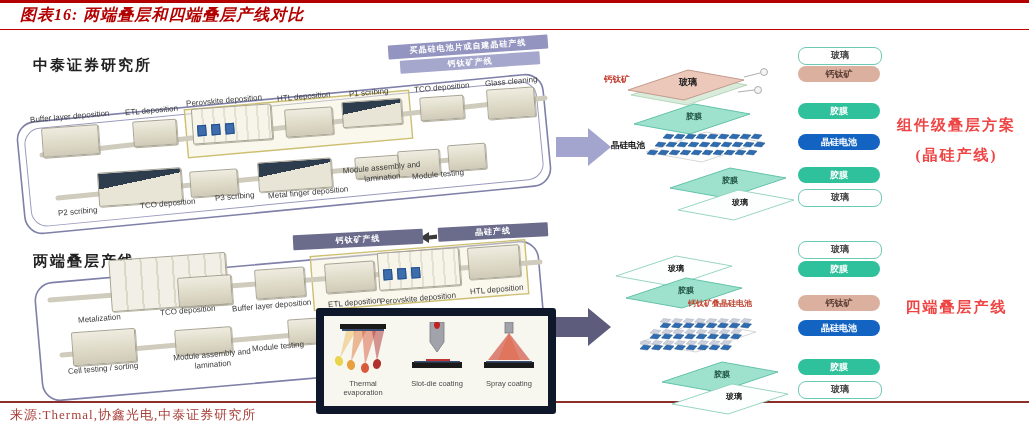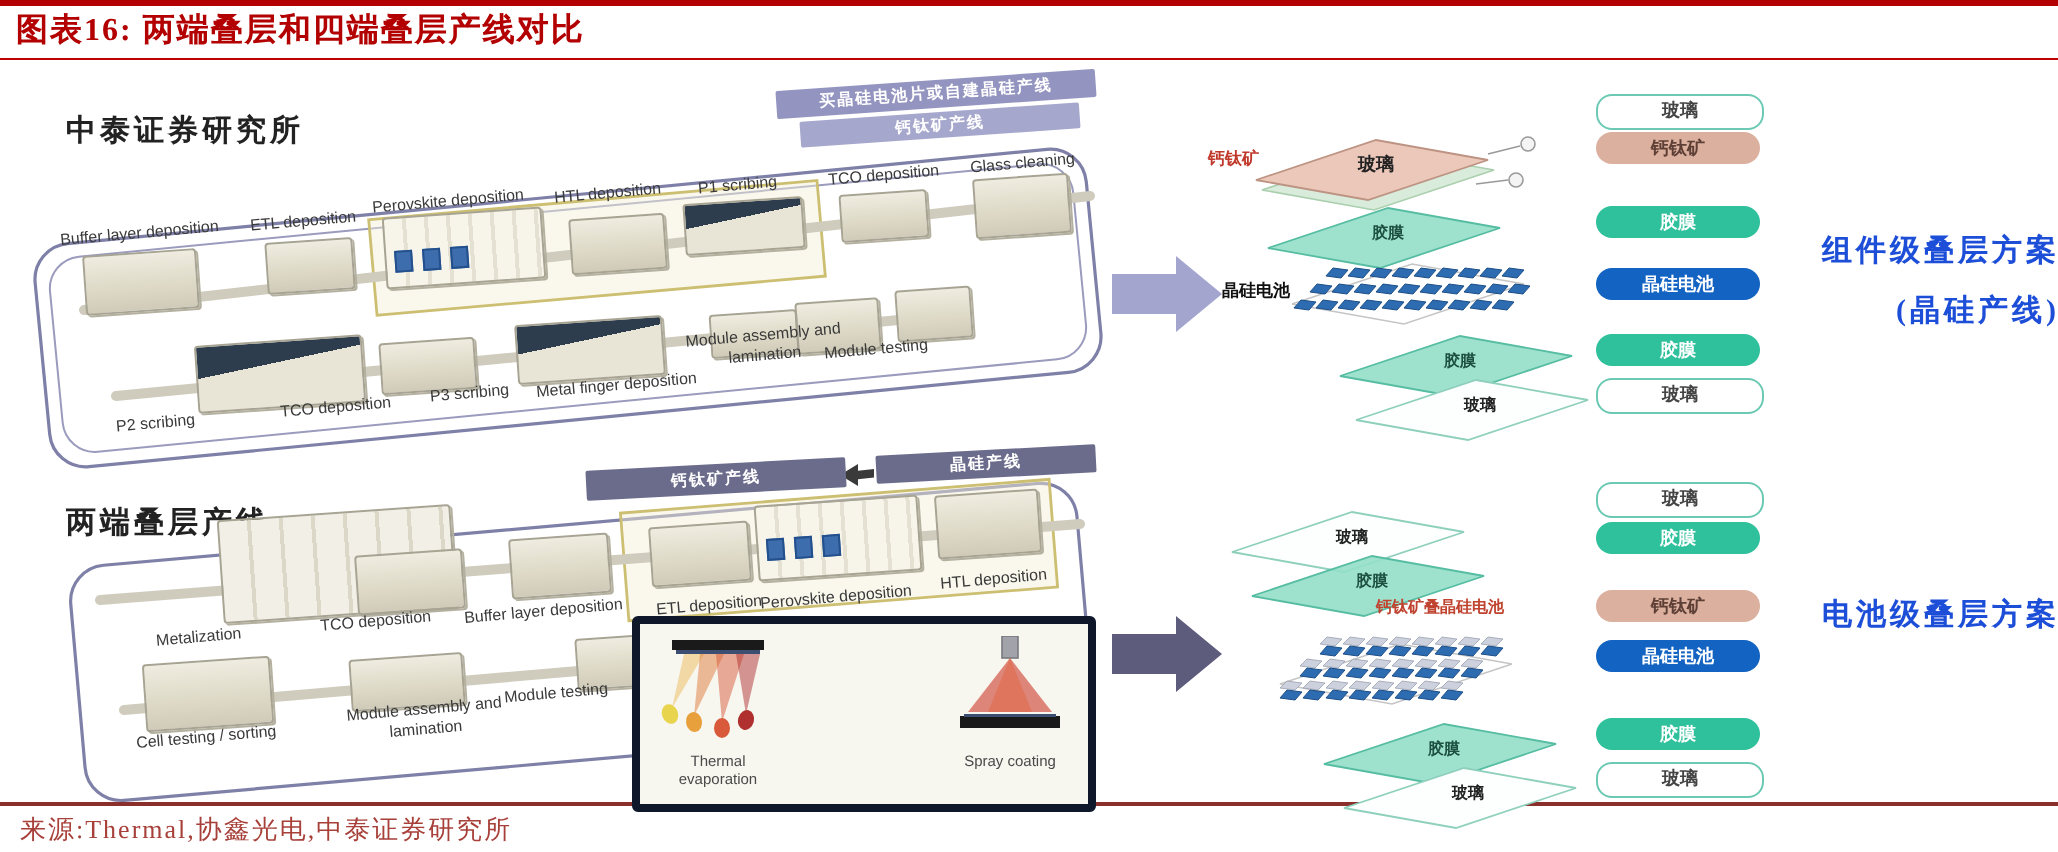--- a/index.html
+++ b/index.html
@@ -2,22 +2,22 @@
 <html><head>
 <meta charset="utf-8">
 <style>
   html,body{margin:0;padding:0;background:#fff;}
   .canvas{position:relative;width:1029px;height:426px;background:#fff;overflow:hidden;
           font-family:"Liberation Sans",sans-serif;}
   .rule{position:absolute;left:0;width:1029px;}
   .rule-top{top:0;height:3px;background:#b30000;}
   .rule-mid{top:29px;height:1px;background:#c00000;}
   .rule-foot{top:401px;height:2px;background:#8a2f2b;}
-  .hdr-title{position:absolute;left:8px;top:5px;font-family:"Liberation Serif",serif;
-             font-weight:bold;font-size:16px;color:#b30000;letter-spacing:1px;}
+  .hdr-title{position:absolute;left:20px;top:5px;font-family:"Liberation Serif",serif;
+             font-style:italic;font-weight:bold;font-size:16px;color:#b30000;letter-spacing:1px;}
   .src{position:absolute;left:10px;top:406px;font-size:13px;color:#a8403a;
        font-family:"Liberation Serif",serif;letter-spacing:1px;}
   .sec-title{position:absolute;font-family:"Liberation Serif",serif;font-weight:bold;
              font-size:15px;color:#222;letter-spacing:2px;}
   .mlabel{position:absolute;font-size:8px;color:#3a3a3a;white-space:nowrap;
           transform:rotate(-5deg);z-index:5;}
   .mlabel.wrap{white-space:normal;text-align:center;line-height:1.2;}
   .machine{position:absolute;background:linear-gradient(180deg,#efece0 0%,#ddd9c6 60%,#cfcbb8 100%);
            border:1px solid #a8a493;border-radius:2px;transform:rotate(-4deg);
            box-shadow:1px 1px 0 #b5b1a0;z-index:3;}
@@ -27,25 +27,25 @@
   .m-scriber{background:linear-gradient(172deg,#2e3d4e 0 36%,#e8e5d6 36% 100%);}
   .m-big{background:repeating-linear-gradient(90deg,#f2f0e6 0 14px,#dcd8c8 14px 16px);}
   .banner{position:absolute;color:#fff;font-size:8px;font-weight:bold;text-align:center;
           border-radius:1px;letter-spacing:1px;z-index:6;}
   .lg{position:absolute;left:798px;width:82px;height:16px;border-radius:8px;font-size:9px;
       font-weight:bold;text-align:center;line-height:16px;z-index:5;}
   .lg-glass{background:#fff;border:1px solid #6cc9b4;color:#444;line-height:14px;}
   .lg-film{background:#2fc09c;color:#fff;}
   .lg-silicon{background:#1263c2;color:#fff;}
   .lg-perovskite{background:#dcb09f;color:#5d3f35;}
-  .caption{position:absolute;left:883px;width:147px;text-align:right;
-           font-family:"Liberation Serif",serif;font-weight:bold;color:#1d4ed8;font-size:15px;
+  .caption{position:absolute;left:883px;width:147px;text-align:center;
+           font-family:"Liberation Serif",serif;font-weight:bold;color:#ef4444;font-size:15px;
            letter-spacing:2px;}
   .inset{position:absolute;left:316px;top:308px;width:224px;height:90px;background:#f7f7f0;
-         border:4px solid #0f172a;border-radius:3px;z-index:6;}
+         border:8px solid #0f172a;border-radius:3px;z-index:6;}
   .coatitem{position:absolute;top:6px;width:66px;text-align:center;}
   .coatlabel{font-size:7.5px;color:#4a4a4a;margin-top:1px;}
   svg.linework{position:absolute;left:0;top:0;z-index:1;}
   svg.stack{position:absolute;z-index:4;}
   svg text{font-family:"Liberation Sans",sans-serif;}
 </style>
 </head>
 <body>
 
 <div class="canvas">
@@ -148,20 +148,30 @@
         <polygon points="14,9 24,9 8,36" fill="#e8b24a" opacity="0.45"></polygon>
         <polygon points="22,9 34,9 19,40" fill="#e07a3a" opacity="0.5"></polygon>
         <polygon points="30,9 44,9 33,43" fill="#d85a3a" opacity="0.5"></polygon>
         <polygon points="40,9 52,9 45,39" fill="#b03030" opacity="0.5"></polygon>
         <ellipse cx="7" cy="39" rx="4" ry="5" fill="#e8d44d" transform="rotate(-20 7 39)"></ellipse>
         <ellipse cx="19" cy="43" rx="4" ry="5" fill="#e8a03c" transform="rotate(-10 19 43)"></ellipse>
         <ellipse cx="33" cy="46" rx="4" ry="5" fill="#d85a3a"></ellipse>
         <ellipse cx="45" cy="42" rx="4" ry="5" fill="#b03030" transform="rotate(15 45 42)"></ellipse>
       </svg>
       <div class="coatlabel">Thermal evaporation</div>
+    </div>
+    <div class="coatitem" style="left:80px;">
+      <svg width="62" height="52" viewBox="0 0 62 52">
+        <polygon points="24,0 38,0 38,20 31,30 24,20" fill="#a2a2aa" stroke="#78787f" stroke-width="0.8"></polygon>
+        <path d="M31,7 a3,4 0 1 1 0.01,0 Z" fill="#c22222"></path>
+        <rect x="20" y="37" width="24" height="3" fill="#c23333"></rect>
+        <rect x="6" y="40" width="50" height="6" fill="#1a1a1a"></rect>
+        <rect x="8" y="39" width="46" height="1.5" fill="#3c4f72"></rect>
+      </svg>
+      <div class="coatlabel">Slot-die coating</div>
     </div>
     <div class="coatitem" style="left:152px;">
       <svg width="62" height="52" viewBox="0 0 62 52">
         <rect x="27" y="0" width="8" height="11" fill="#a2a2aa" stroke="#78787f" stroke-width="0.8"></rect>
         <polygon points="31,11 10,38 52,38" fill="#d04838" opacity="0.65"></polygon>
         <polygon points="31,11 20,38 42,38" fill="#e06a4a" opacity="0.6"></polygon>
         <rect x="6" y="40" width="50" height="6" fill="#1a1a1a"></rect>
         <rect x="8" y="39" width="46" height="1.5" fill="#3c4f72"></rect>
       </svg>
       <div class="coatlabel">Spray coating</div>
@@ -294,15 +304,15 @@
 
   <div class="lg lg-glass" style="top:241px;">玻璃</div>
   <div class="lg lg-film" style="top:261px;">胶膜</div>
   <div class="lg lg-perovskite" style="top:295px;">钙钛矿</div>
   <div class="lg lg-silicon" style="top:320px;">晶硅电池</div>
   <div class="lg lg-film" style="top:359px;">胶膜</div>
   <div class="lg lg-glass" style="top:381px;">玻璃</div>
 
   <div class="caption" style="top:116px;">组件级叠层方案</div>
   <div class="caption" style="top:146px;">(晶硅产线)</div>
-  <div class="caption" style="top:298px;">电池级叠层方案</div>
+  <div class="caption" style="top:298px;">四端叠层产线</div>
 
 </div>
 
 </body></html>

